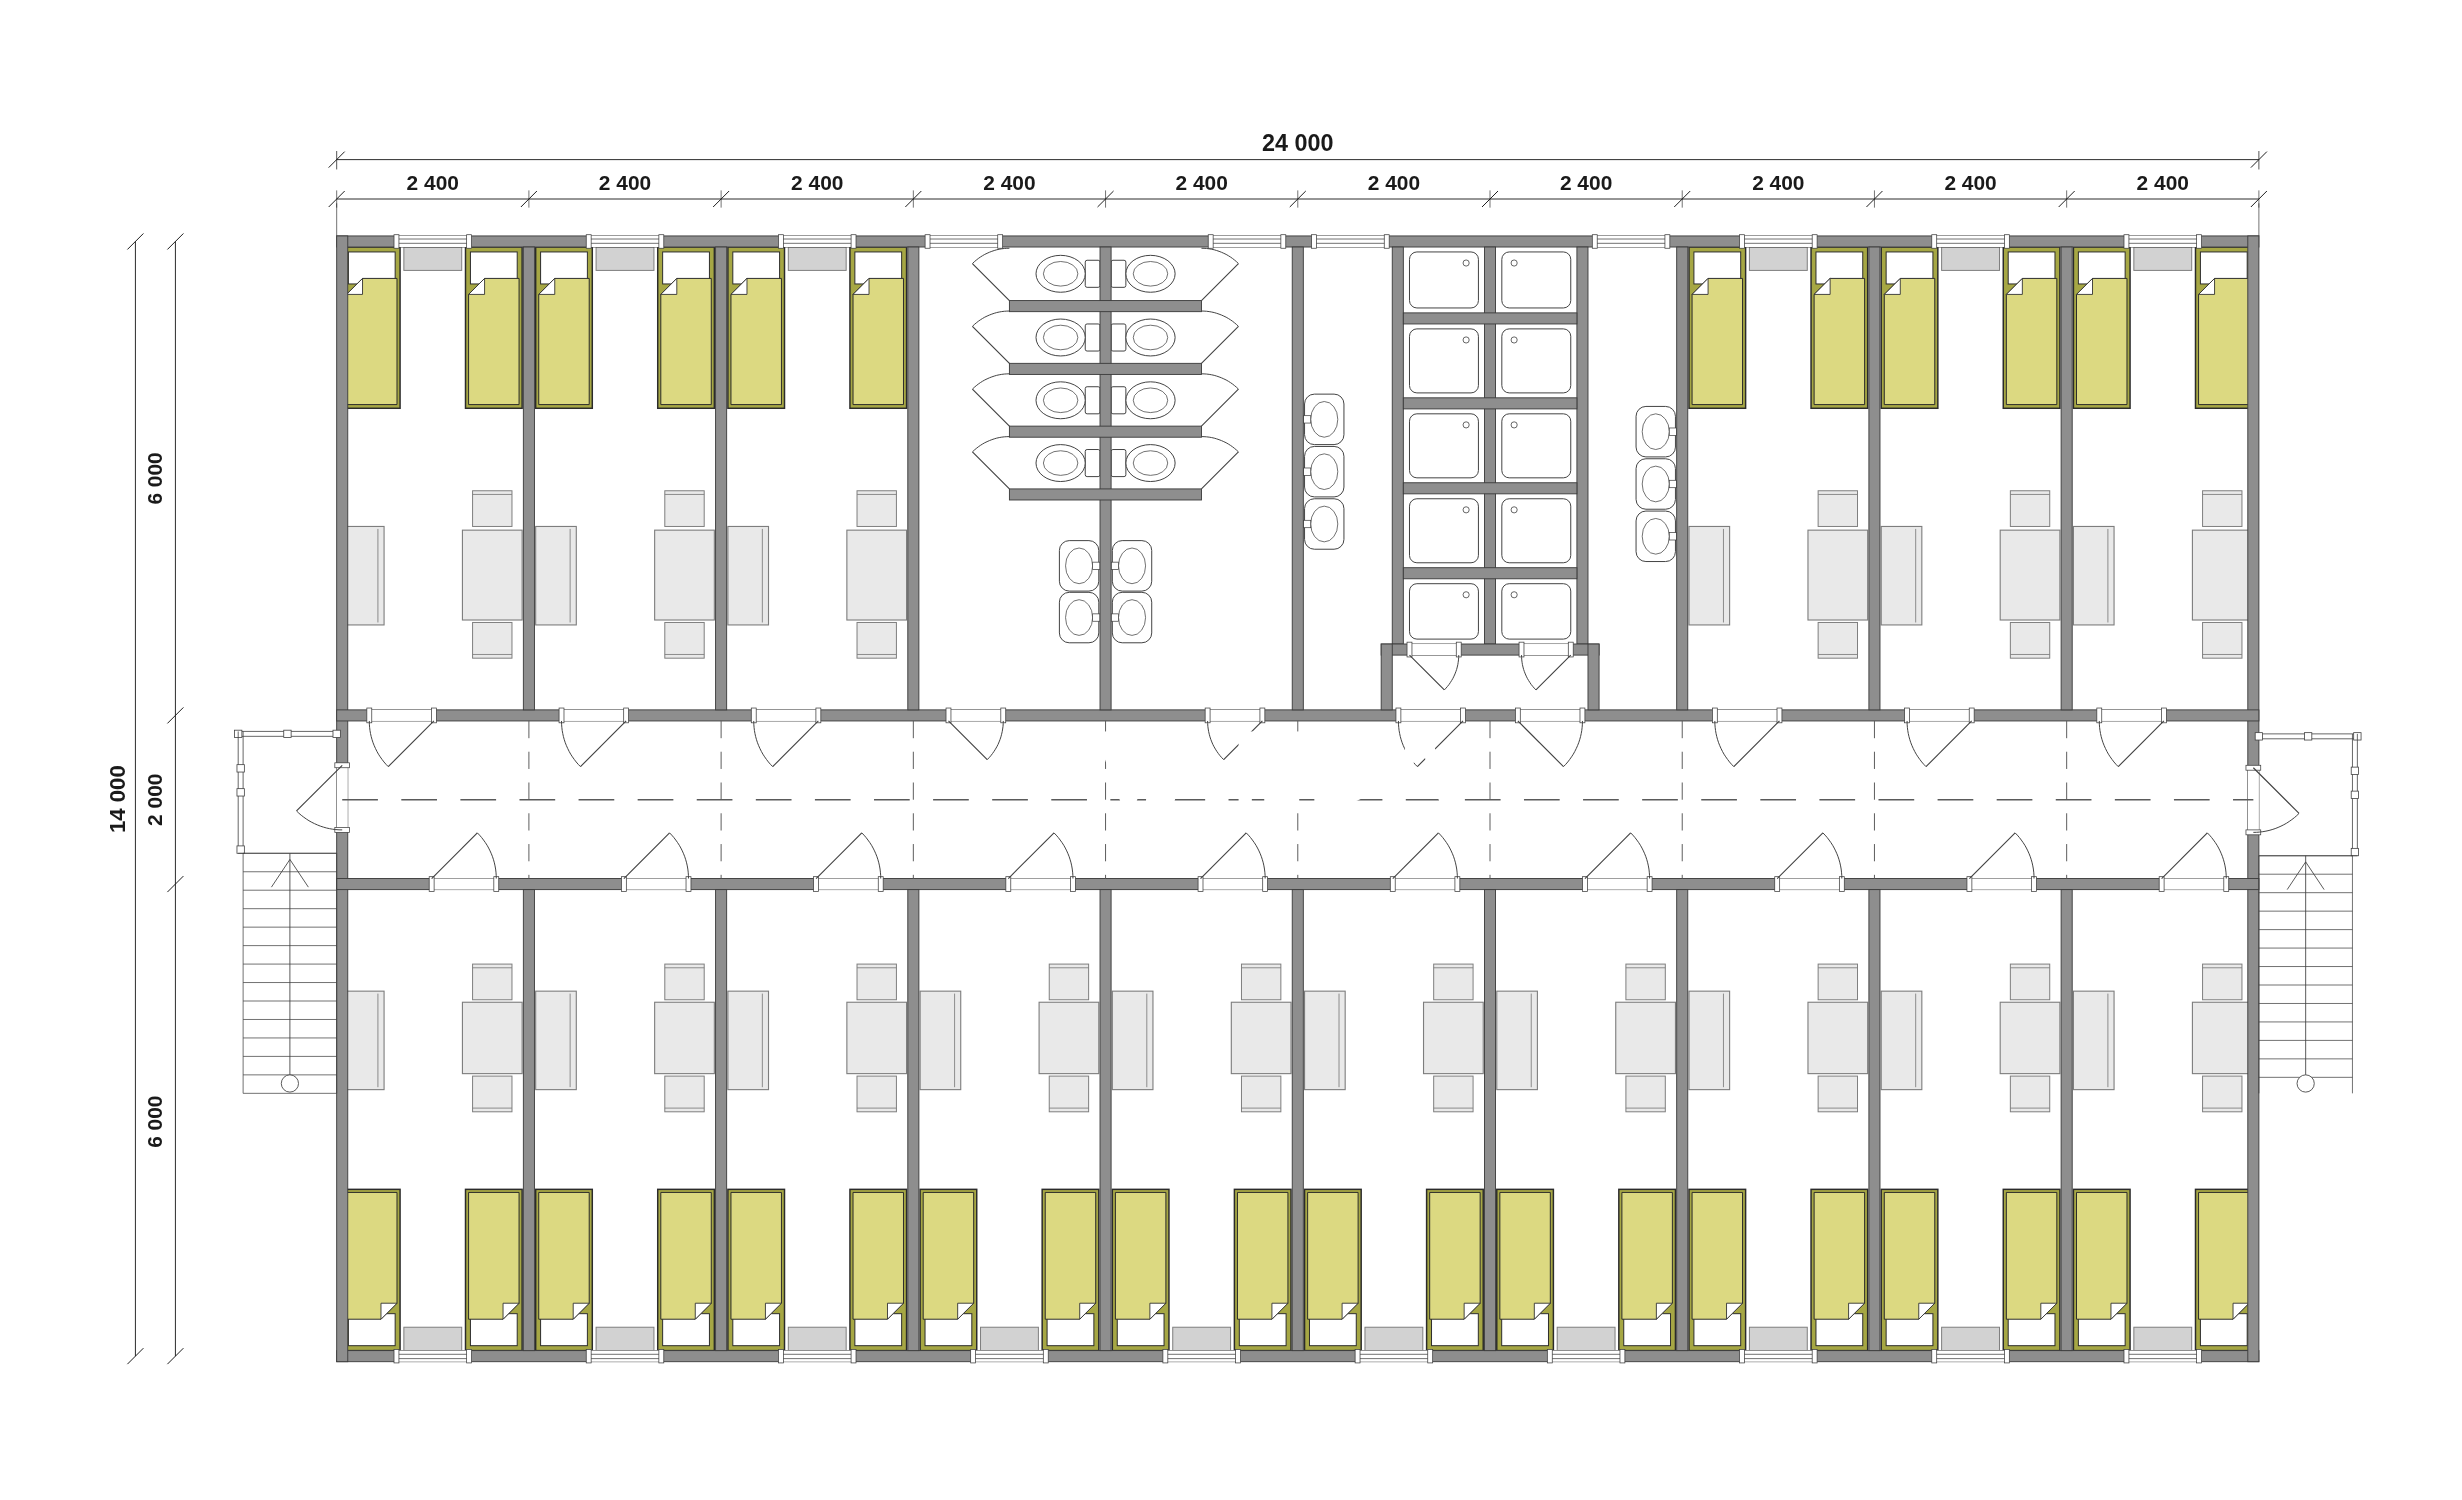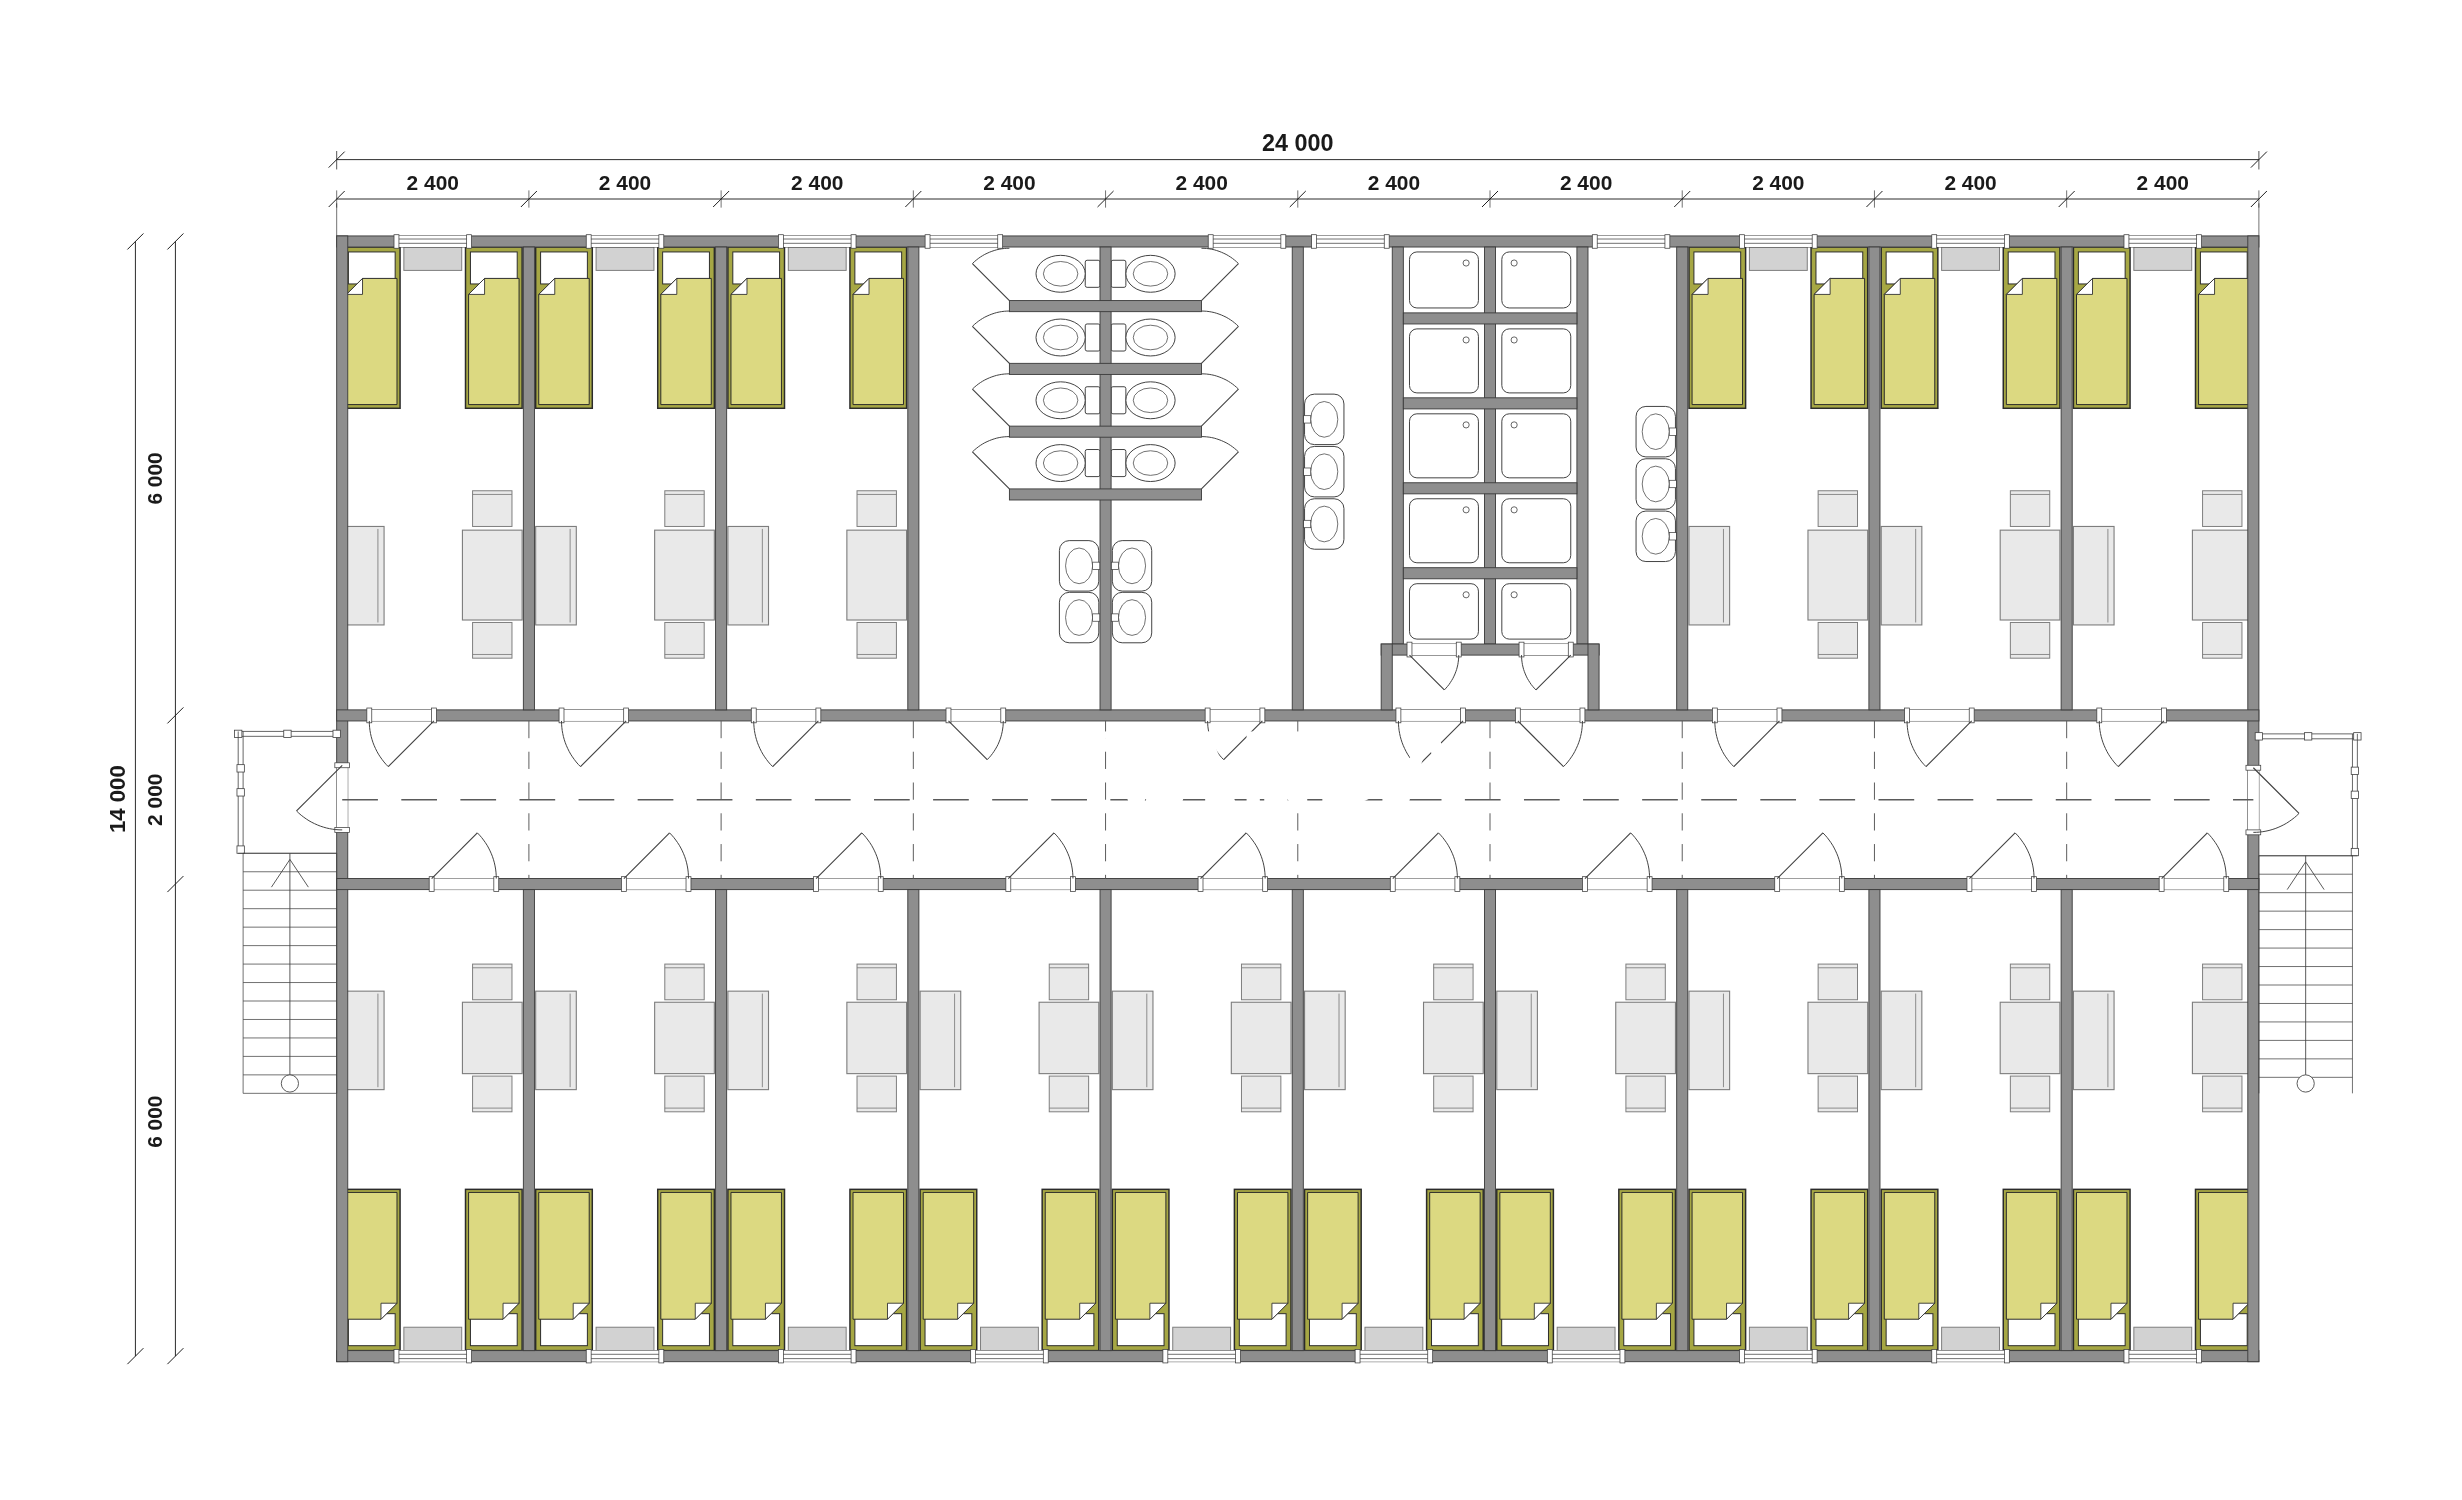--- a/index.html
+++ b/index.html
@@ -7,21 +7,21 @@
   #scene{position:absolute;left:0;top:0;width:1988px;height:1501px;}
   #plan-svg{position:absolute;left:0;top:0;}
   
   #logo{position:absolute;left:1090px;top:702px;width:272px;height:132px;pointer-events:none;}
   #logo .block{position:absolute;}
   #logo .pink{left:0;top:4.9px;width:139px;height:127px;opacity:.82;}
   #logo .pink-facet{left:-8.6px;top:121px;width:148px;height:12.3px;transform:skewX(38deg);opacity:.75;}
   #logo .blue{left:139px;top:4.9px;width:133px;height:110px;opacity:.82;}
   #logo .blue-facet{left:147px;top:-6.2px;width:133px;height:12.3px;transform:skewX(-40deg);opacity:.8;}
   #logo .blue-facet2{left:261px;top:0px;width:12.3px;height:117px;transform:skewY(-42deg);opacity:.7;}
-  #logo .letters{position:absolute;left:12px;top:13.5px;width:272px;text-align:right;
+  #logo .letters{position:absolute;left:4px;top:13.5px;width:272px;text-align:right;
      font-weight:bold;font-size:103px;line-height:103px;letter-spacing:1.2px;color:#fff;
      font-family:"Liberation Sans",sans-serif;white-space:nowrap;}
 </style>
 </head>
 <body>
 
 <div id="scene">
   <svg id="plan-svg" width="2462" height="1501" viewBox="0 0 4000 2438" xmlns="http://www.w3.org/2000/svg">
       <line x1="547" y1="259" x2="3670" y2="259" stroke="#1a1a1a" stroke-width="1.5"></line>
       <line x1="547" y1="245" x2="547" y2="275" stroke="#1a1a1a" stroke-width="1.2"></line>

